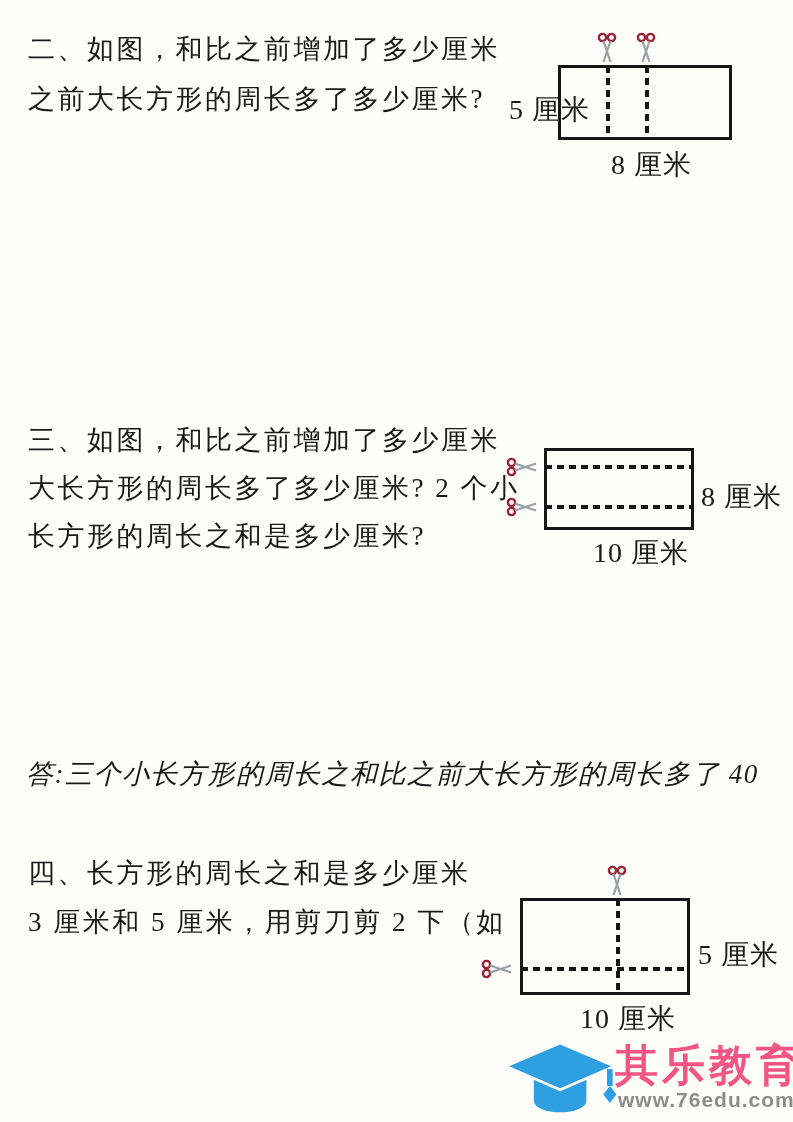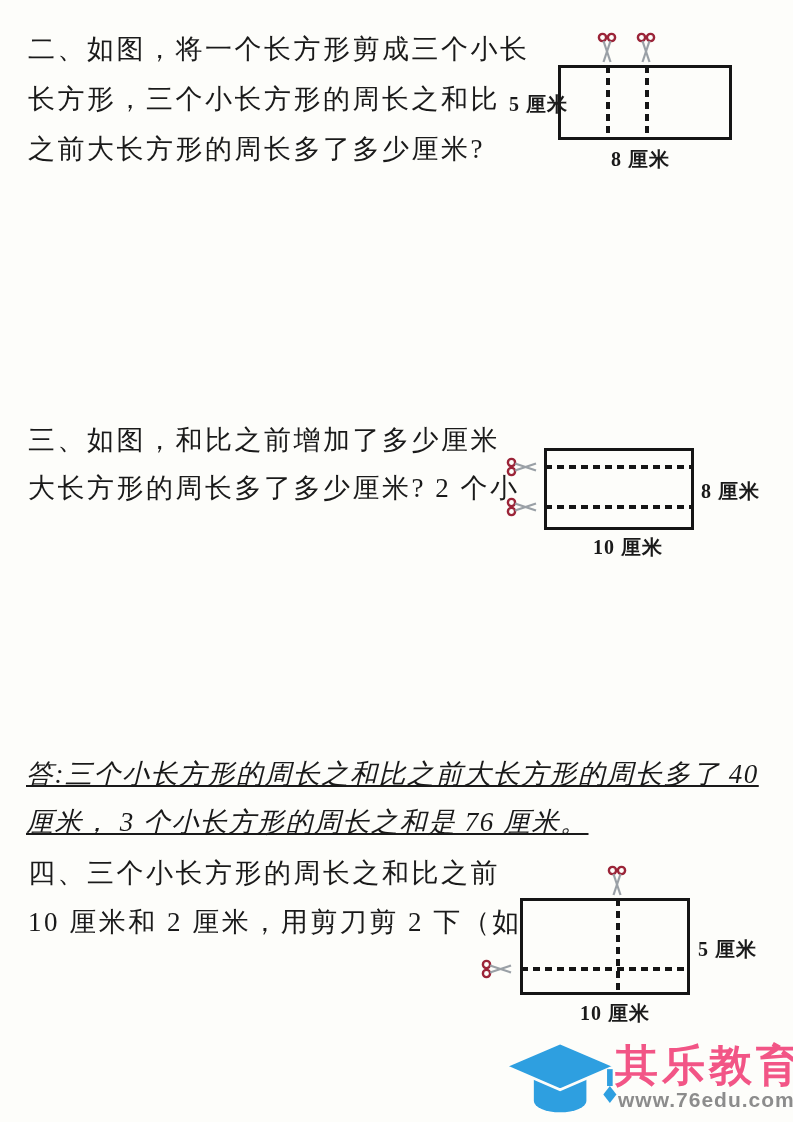--- a/index.html
+++ b/index.html
@@ -11,30 +11,30 @@
   }
   
   .textblock { position:absolute; font-size:27px; letter-spacing:2.5px; }
   .tline { line-height:50px; white-space:nowrap; }
   #p2-text { left:28px; top:24px;  width:505px; }
   #p3-text { left:28px; top:416px; width:515px; }
   #p3-text .tline { line-height:48px; }
   #p4-text { left:28px; top:849px; width:480px; }
   #p4-text .tline { line-height:49px; }
   #answer-text { left:26px; top:750px; width:750px; font-style:italic; letter-spacing:1.5px; }
-  #answer-text .tline { line-height:48px;text-decoration:underline; }
+  #answer-text .tline { line-height:48px; }
 
   
   .diagram { position:absolute; }
   .rect { position:absolute; border:3px solid #151515; background:transparent; }
   .dash-v { position:absolute; width:4px;
             background:repeating-linear-gradient(to bottom,#151515 0 7px,transparent 7px 12px); }
   .dash-h { position:absolute; height:4px;
             background:repeating-linear-gradient(to right,#151515 0 7px,transparent 7px 12px); }
-  .dim-label { position:absolute; font-weight:bold; font-size:20px; white-space:nowrap; letter-spacing:1px; }
+  .dim-label { position:absolute; font-weight:normal; font-size:28px; white-space:nowrap; letter-spacing:1px; }
   .scissors { position:absolute; width:22px; height:32px; }
   .scissors.right { transform:rotate(-90deg); }
 
   #diagram-2 { left:505px; top:28px;  width:288px; height:150px; }
   #diagram-3 { left:505px; top:438px; width:288px; height:135px; }
   #diagram-4 { left:480px; top:860px; width:310px; height:168px; }
 
   
   #logo { position:absolute; left:495px; top:1035px; width:298px; height:87px;
           font-family:"Liberation Sans","DejaVu Sans",sans-serif;text-decoration:underline; }
@@ -44,22 +44,21 @@
   #logo .site  { position:absolute; left:123px; top:53px; font-size:21px; font-weight:bold;
                  color:#8C8C8C; letter-spacing:1px; white-space:nowrap; }
   .cap-fill { fill:#2E9FE0; }
 </style>
 </head>
 <body>
 
 <div class="page">
 
   <div id="p2-text" class="textblock">
-    <div class="tline">二、如图，将一个长方形剪成三个小长</div>
-    <div class="tline">长方形，三个小长方形的周长之和比</div>
+    <div class="tline">二、如图，和比之前增加了多少厘米</div>
     <div class="tline">之前大长方形的周长多了多少厘米?</div>
   </div>
 
   <div id="diagram-2" class="diagram">
     <div class="rect" style="left:53px; top:37px; width:174px; height:75px;"></div>
     <div class="dash-v" style="left:101px; top:38px; height:73px;"></div>
     <div class="dash-v" style="left:140px; top:38px; height:73px;"></div>
     <svg class="scissors" style="left:91px; top:4px;" viewBox="0 0 22 32">
       <circle cx="6.5" cy="5.5" r="3.6" fill="none" stroke="#9b2438" stroke-width="2.4"></circle>
       <circle cx="15.5" cy="5.5" r="3.6" fill="none" stroke="#9b2438" stroke-width="2.4"></circle>
@@ -72,20 +71,21 @@
       <path d="M7.5 9 L14.5 30" stroke="#9aa0a6" stroke-width="2.2"></path>
       <path d="M14.5 9 L7.5 30" stroke="#9aa0a6" stroke-width="2.2"></path>
     </svg>
     <div class="dim-label" style="left:4px; top:63px;">5 厘米</div>
     <div class="dim-label" style="left:106px; top:118px;">8 厘米</div>
   </div>
 
   <div id="p3-text" class="textblock">
     <div class="tline">三、如图，和比之前增加了多少厘米</div>
     <div class="tline">大长方形的周长多了多少厘米? 2 个小</div>
+    <div class="tline">长方形的周长之和是多少厘米?</div>
   </div>
 
   <div id="diagram-3" class="diagram">
     <div class="rect" style="left:39px; top:10px; width:150px; height:82px;"></div>
     <div class="dash-h" style="left:40px; top:27px; width:148px;"></div>
     <div class="dash-h" style="left:40px; top:67px; width:148px;"></div>
     <svg class="scissors right" style="left:6px; top:13px;" viewBox="0 0 22 32">
       <circle cx="6.5" cy="5.5" r="3.6" fill="none" stroke="#9b2438" stroke-width="2.4"></circle>
       <circle cx="15.5" cy="5.5" r="3.6" fill="none" stroke="#9b2438" stroke-width="2.4"></circle>
       <path d="M7.5 9 L14.5 30" stroke="#9aa0a6" stroke-width="2.2"></path>
@@ -96,26 +96,25 @@
       <circle cx="15.5" cy="5.5" r="3.6" fill="none" stroke="#9b2438" stroke-width="2.4"></circle>
       <path d="M7.5 9 L14.5 30" stroke="#9aa0a6" stroke-width="2.2"></path>
       <path d="M14.5 9 L7.5 30" stroke="#9aa0a6" stroke-width="2.2"></path>
     </svg>
     <div class="dim-label" style="left:196px; top:40px;">8 厘米</div>
     <div class="dim-label" style="left:88px; top:96px;">10 厘米</div>
   </div>
 
   <div id="answer-text" class="textblock">
     <div class="tline">答:三个小长方形的周长之和比之前大长方形的周长多了 40</div>
-    <div class="tline">厘米， 3 个小长方形的周长之和是 76 厘米。</div>
   </div>
 
   <div id="p4-text" class="textblock">
-    <div class="tline">四、三个小长方形的周长之和比之前</div>
-    <div class="tline">10 厘米和 2 厘米，用剪刀剪 2 下（如</div>
+    <div class="tline">四、长方形的周长之和是多少厘米</div>
+    <div class="tline">3 厘米和 5 厘米，用剪刀剪 2 下（如</div>
   </div>
 
   <div id="diagram-4" class="diagram">
     <div class="rect" style="left:40px; top:38px; width:170px; height:97px;"></div>
     <div class="dash-v" style="left:136px; top:39px; height:95px;"></div>
     <div class="dash-h" style="left:41px; top:107px; width:168px;"></div>
     <svg class="scissors" style="left:126px; top:5px;" viewBox="0 0 22 32">
       <circle cx="6.5" cy="5.5" r="3.6" fill="none" stroke="#9b2438" stroke-width="2.4"></circle>
       <circle cx="15.5" cy="5.5" r="3.6" fill="none" stroke="#9b2438" stroke-width="2.4"></circle>
       <path d="M7.5 9 L14.5 30" stroke="#9aa0a6" stroke-width="2.2"></path>

